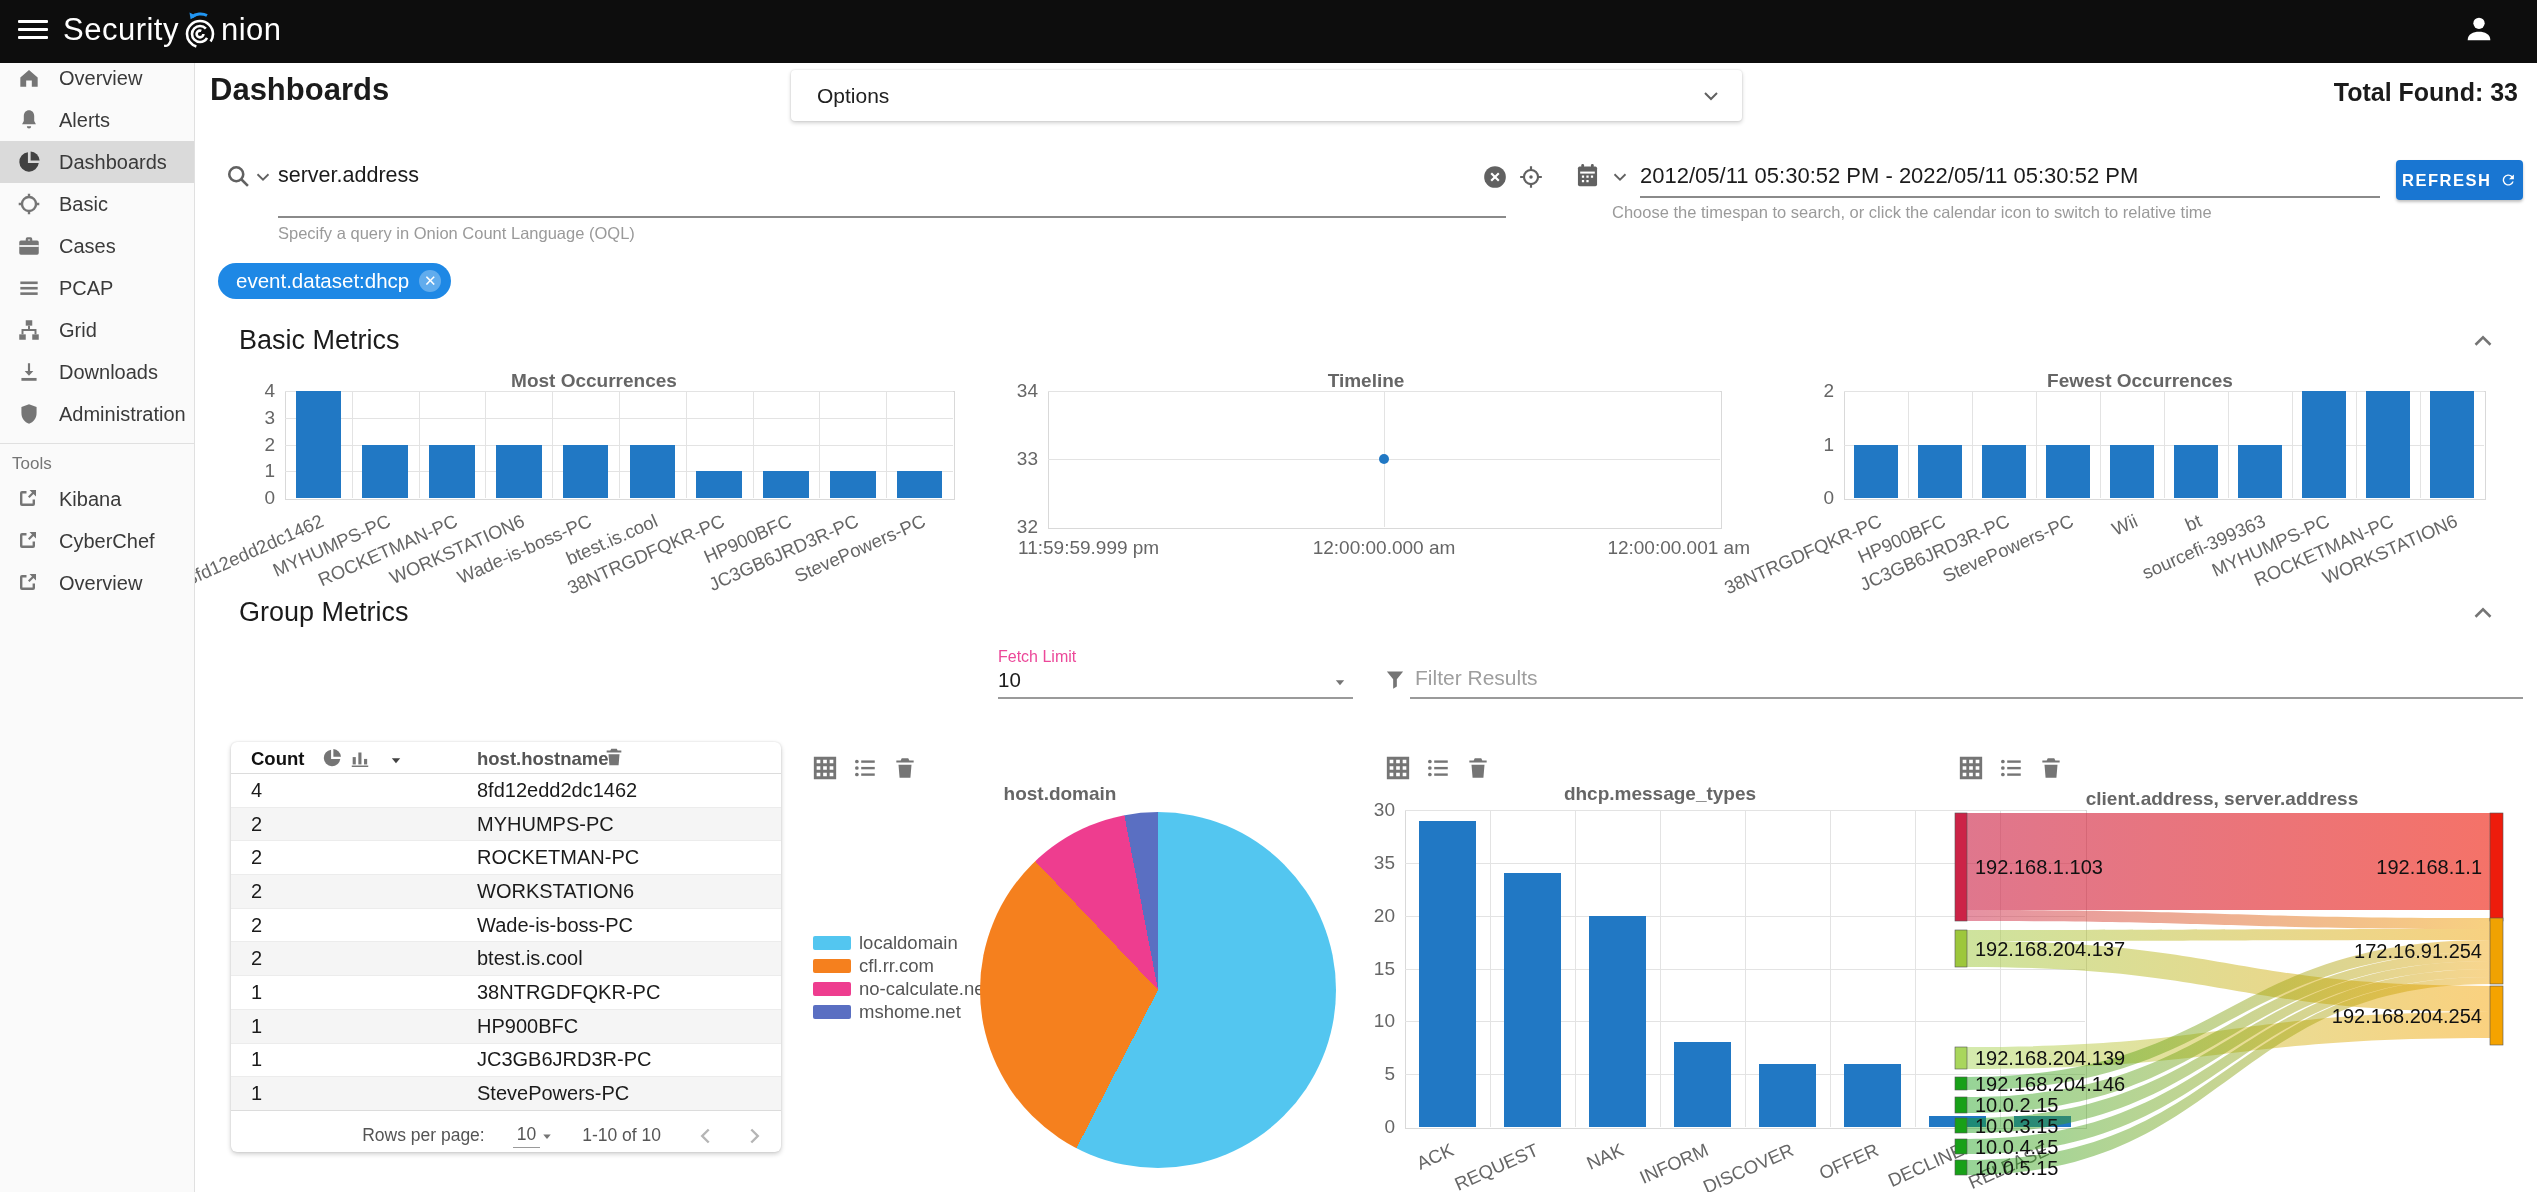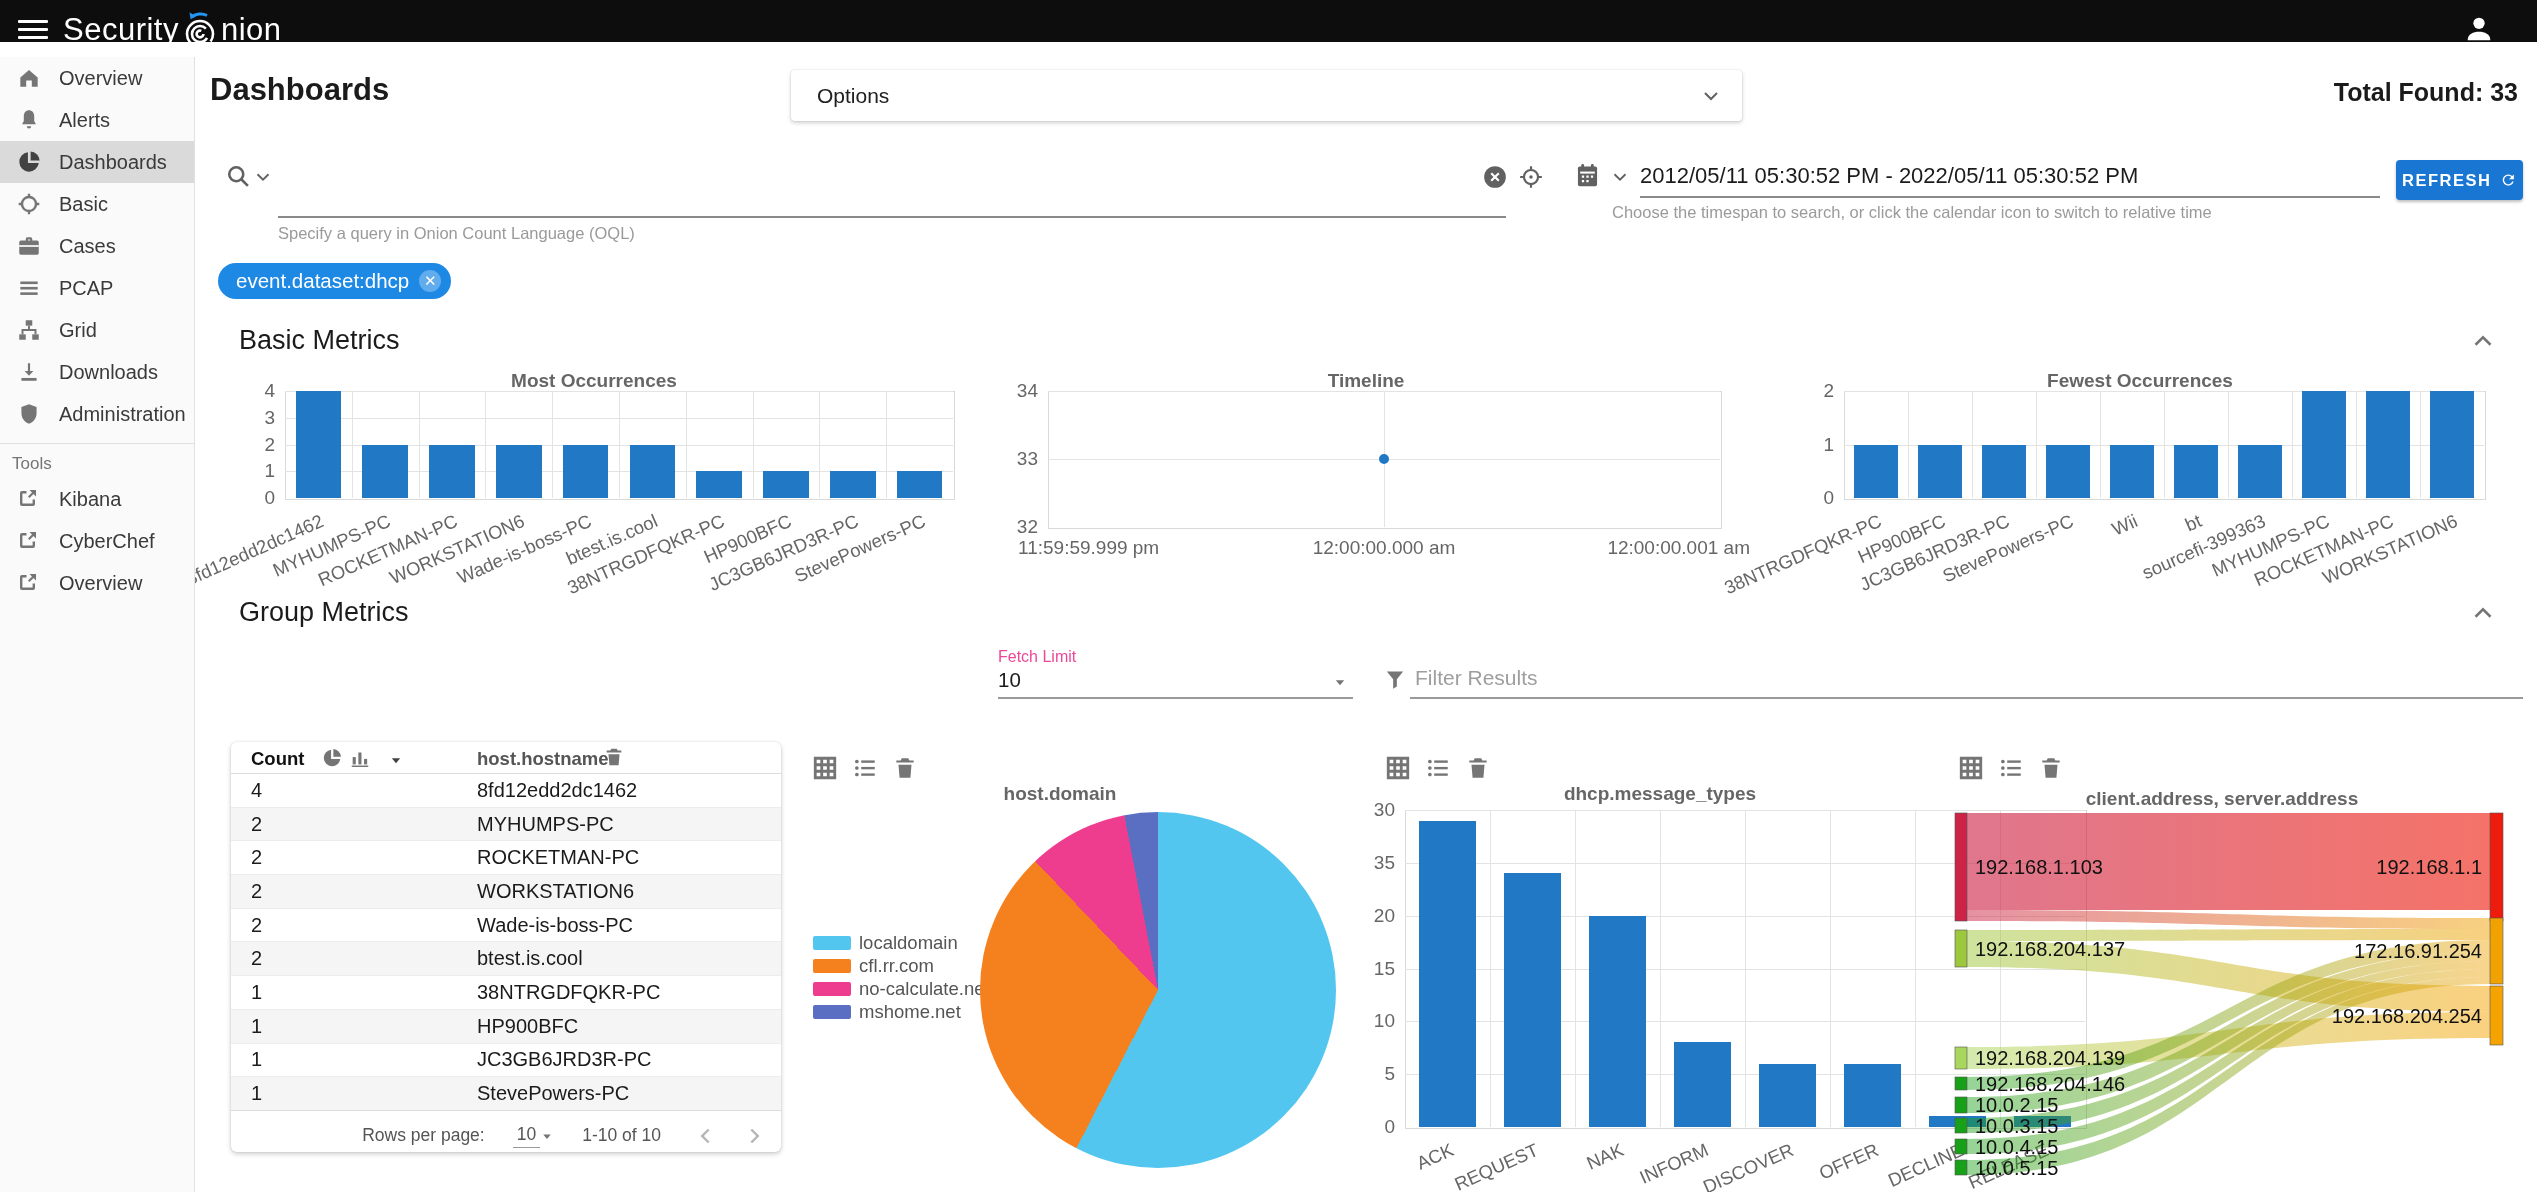--- a/index.html
+++ b/index.html
@@ -1,19 +1,19 @@
 <!DOCTYPE html>
 <html><head>
 <meta charset="utf-8">
 <style>
   html,body{margin:0;padding:0;width:2537px;height:1192px;overflow:hidden;
     font-family:"Liberation Sans",sans-serif;background:#fff;position:relative;}
   .abs{position:absolute;}
   
-  .topbar{position:absolute;left:0;top:0;width:2537px;height:42px;background:#0d0d0d;z-index:30;}
+  .topbar{position:absolute;left:0;top:0;width:2537px;height:63px;background:#0d0d0d;z-index:30;}
   .hamburger{position:absolute;left:18px;top:15px;width:30px;height:26px;cursor:pointer;}
   .hamburger div{height:3.5px;background:#fff;margin:4.5px 0;border-radius:1px;}
   .logo{position:absolute;left:63px;top:8px;color:#fff;font-size:31px;letter-spacing:.5px;display:flex;align-items:center;}
   .user-btn{position:absolute;left:2462px;top:12px;width:34px;height:34px;}
   
   .sidebar{position:absolute;left:0;top:57px;width:194px;height:1135px;background:#fafafa;border-right:1px solid #e0e0e0;z-index:20;}
   .side-item{display:flex;align-items:center;height:42px;padding-left:16px;cursor:pointer;color:#3a3a3a;font-size:20px;}
   .side-item.selected{background:#dadada;}
   .side-icon{width:26px;height:26px;margin-right:17px;flex:0 0 26px;}
   .side-divider{border-top:1px solid #e0e0e0;margin-top:8px;}
@@ -200,20 +200,21 @@
 <div class="total-found">Total Found: 33</div>
 
 <svg class="abs" style="left:224px;top:162px;" width="28" height="28" viewBox="0 0 24 24">
     <circle cx="10.5" cy="10.5" r="6" stroke="#616161" stroke-width="2.2" fill="none"></circle>
     <path d="M15 15l5.5 5.5" stroke="#616161" stroke-width="2.2"></path>
   </svg>
 <svg class="abs" style="left:252px;top:166px;" width="22" height="22" viewBox="0 0 24 24">
     <path d="M6 9l6 6 6-6" stroke="#616161" stroke-width="2" fill="none"></path>
   </svg>
 <div class="q-text">
+  <div>server.address</div>
 </div>
 <svg class="abs" style="left:1482px;top:164px;" width="26" height="26" viewBox="0 0 24 24">
     <circle cx="12" cy="12" r="10" fill="#616161"></circle>
     <path d="M8.5 8.5l7 7M15.5 8.5l-7 7" stroke="#fff" stroke-width="2"></path>
   </svg>
 <svg class="abs" style="left:1518px;top:164px;" width="26" height="26" viewBox="0 0 24 24">
     <circle cx="12" cy="12" r="6.5" stroke="#616161" stroke-width="2" fill="none"></circle>
     <path d="M12 2v4M12 18v4M2 12h4M18 12h4" stroke="#616161" stroke-width="2"></path>
     <circle cx="12" cy="12" r="1.6" fill="#616161"></circle>
   </svg>

